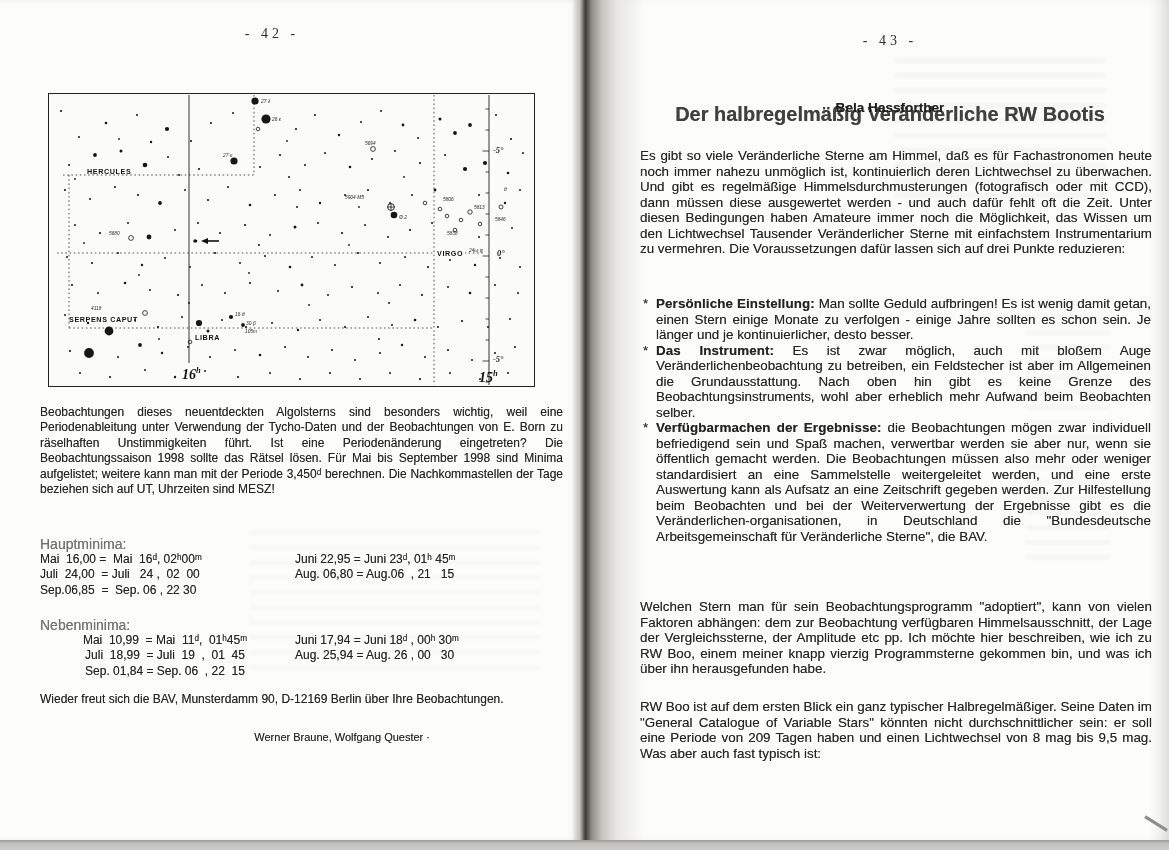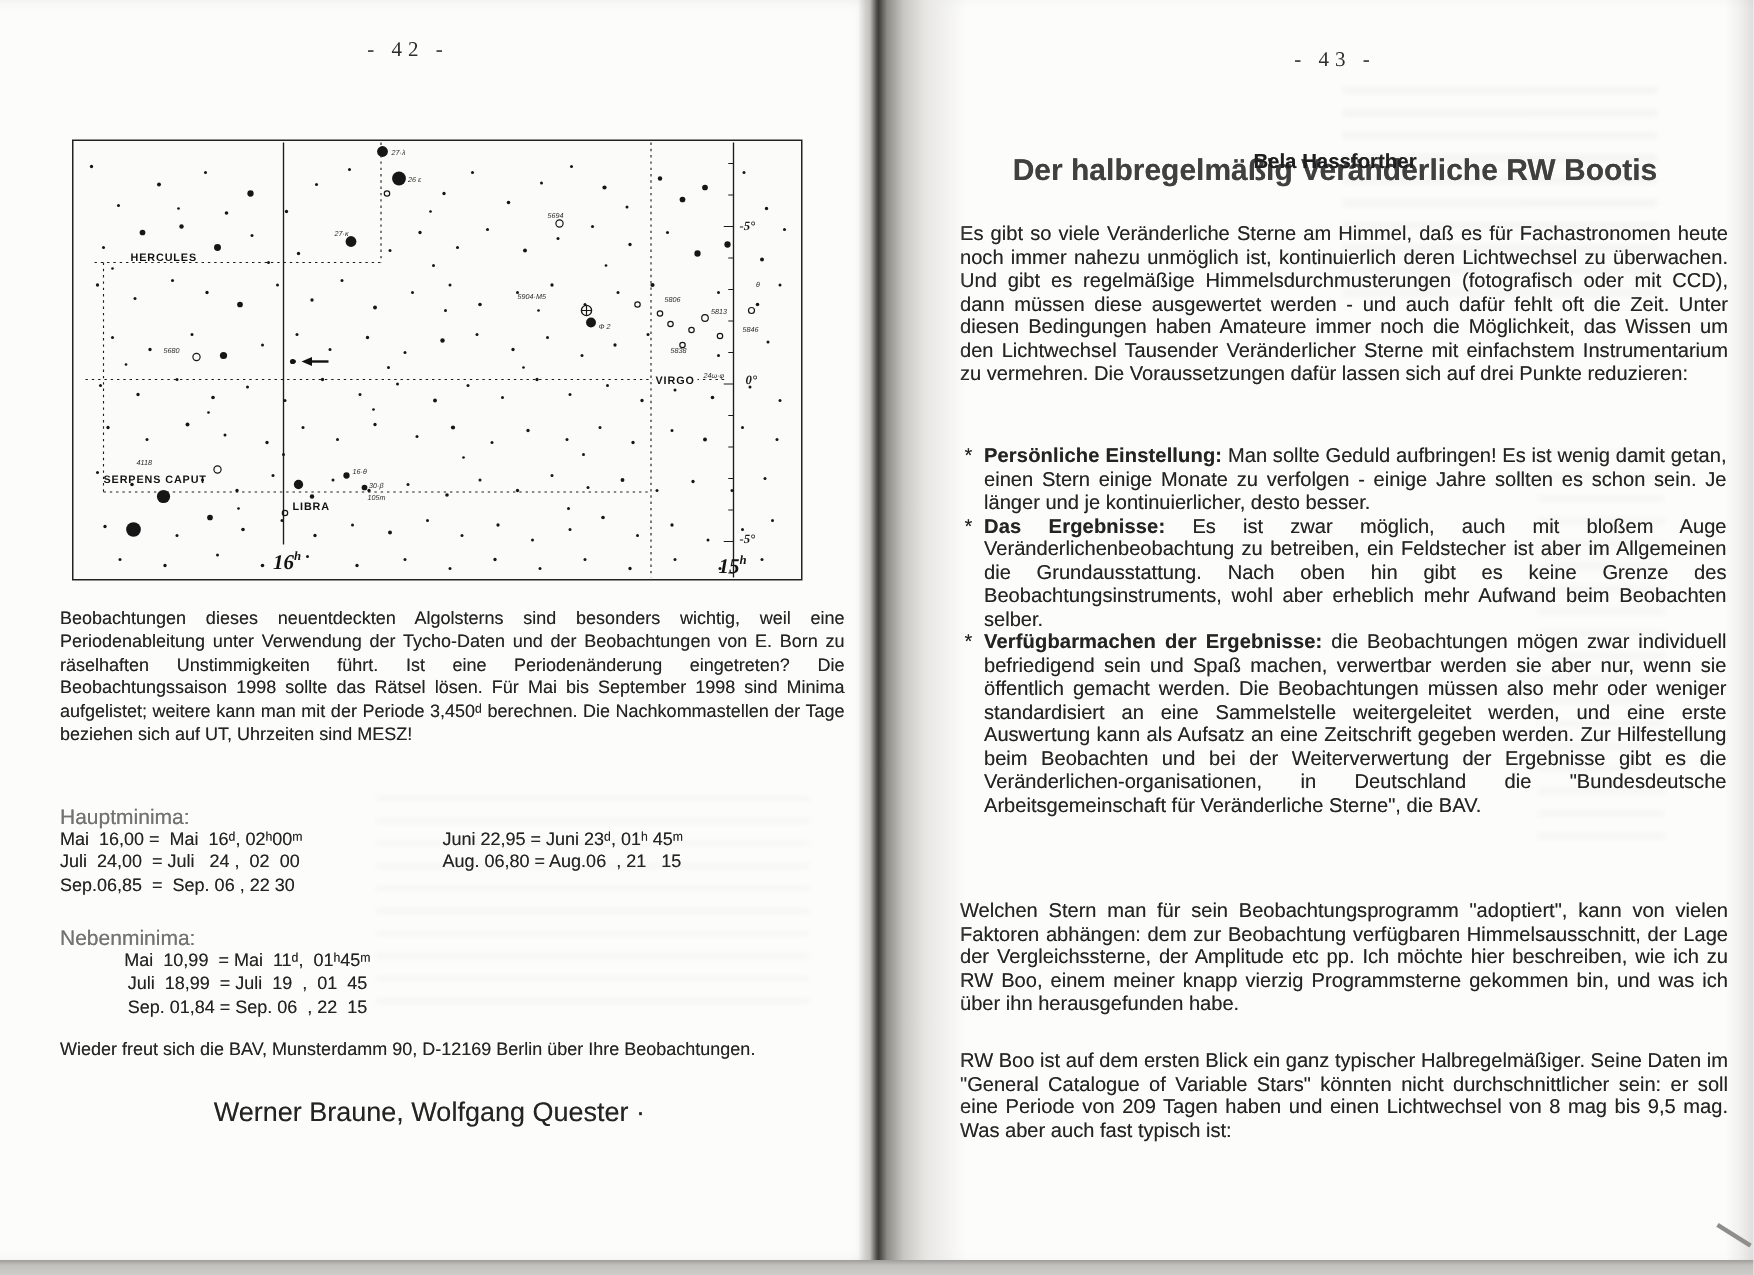--- a/index.html
+++ b/index.html
@@ -21,21 +21,21 @@
   .bleed{position:absolute;pointer-events:none;filter:blur(1.3px);opacity:.4;
     background:repeating-linear-gradient(180deg, rgba(110,110,108,.12) 0 5px, rgba(0,0,0,0) 5px 15px);}
   .pagenum{position:absolute;font-family:"Liberation Serif","DejaVu Serif",serif;
     font-size:14px;letter-spacing:4px;color:#2e2e2e;text-align:center;}
   .body-text{position:absolute;text-align:justify;color:#242424;
     text-shadow:0 0 .4px rgba(40,40,40,.55);}
   .pl .body-text{font-size:12px;line-height:15.4px;}
   .pr .body-text{font-size:13.4px;line-height:15.5px;}
   .minima-row{white-space:pre-wrap;}
   .label-line{position:absolute;font-size:14px;color:#737373;text-shadow:0 0 .4px rgba(40,40,40,.55);}
-  .sig{position:absolute;font-size:18px;color:#242424;text-align:right;text-shadow:0 0 .4px rgba(40,40,40,.5);}
+  .sig{position:absolute;font-size:11px;color:#242424;text-align:right;text-shadow:0 0 .4px rgba(40,40,40,.5);}
   .rp-title{position:absolute;font-size:20px;font-weight:bold;text-align:center;color:#404040;
     text-shadow:0 0 .4px rgba(0,0,0,.5);margin-top:34px;}
   .rp-author{position:absolute;font-size:13.6px;font-weight:bold;text-align:center;color:#1f1f1f;
     text-shadow:0 0 .4px rgba(0,0,0,.5);}
   .bullet{position:relative;padding-left:13px;}
   .bullet .star-marker{position:absolute;left:0;top:0;}
   .bullet b{letter-spacing:.1px;}
   .chart-frame{position:absolute;left:48px;top:93px;width:487px;height:294px;
     border:1.6px solid #222;background:#fbfbf9;box-sizing:border-box;}
   .chart-frame svg{display:block;width:100%;height:100%;}
@@ -323,20 +323,24 @@
       <div class="minima-row">Juni 22,95 = Juni 23ᵈ, 01ʰ 45ᵐ</div>
       <div class="minima-row">Aug. 06,80 = Aug.06  , 21   15</div>
     </div>
 
     <div class="label-line" style="left:40px;top:617px;">Nebenminima:</div>
     <div class="body-text" style="left:40px;top:633px;width:250px;text-align:center;line-height:15.3px;">
       <div class="minima-row">Mai  10,99  = Mai  11ᵈ,  01ʰ45ᵐ</div>
       <div class="minima-row">Juli  18,99  = Juli  19  ,  01  45</div>
       <div class="minima-row">Sep. 01,84 = Sep. 06  , 22  15</div>
     </div>
+    <div class="body-text" style="left:295px;top:633px;width:250px;text-align:left;line-height:15.3px;">
+      <div class="minima-row">Juni 17,94 = Juni 18ᵈ , 00ʰ 30ᵐ</div>
+      <div class="minima-row">Aug. 25,94 = Aug. 26 , 00   30</div>
+    </div>
 
     <div class="body-text" style="left:40px;top:692px;width:523px;">Wieder freut sich die BAV, Munsterdamm 90, D-12169 Berlin über Ihre Beobachtungen.</div>
 
     <div class="sig" style="left:40px;top:731px;width:390px;">Werner Braune, Wolfgang Quester ·</div>
 
     <div class="bleed" style="left:250px;top:530px;width:290px;height:150px;opacity:.22;"></div>
   </div>
 
   <div class="page page-right pr">
     <div class="pagenum" style="left:55px;top:33px;width:500px;">- 43 -</div>
@@ -346,21 +350,21 @@
 
     <div class="body-text" style="left:55px;top:148px;width:512px;">Es gibt so viele Veränderliche Sterne am Himmel, daß es für Fachastronomen heute noch immer nahezu unmöglich ist, kontinuierlich deren Lichtwechsel zu überwachen. Und gibt es regelmäßige Himmelsdurchmusterungen (fotografisch oder mit CCD), dann müssen diese ausgewertet werden - und auch dafür fehlt oft die Zeit. Unter diesen Bedingungen haben Amateure immer noch die Möglichkeit, das Wissen um den Lichtwechsel Tausender Veränderlicher Sterne mit einfachstem Instrumentarium zu vermehren. Die Voraussetzungen dafür lassen sich auf drei Punkte reduzieren:</div>
 
     <div class="body-text" style="left:58px;top:296px;width:508px;">
       <div class="bullet">
         <span class="star-marker">*</span>
         <b>Persönliche Einstellung:</b><span> Man sollte Geduld aufbringen! Es ist wenig damit getan, einen Stern einige Monate zu verfolgen - einige Jahre sollten es schon sein. Je länger und je kontinuierlicher, desto besser.</span>
       </div>
       <div class="bullet">
         <span class="star-marker">*</span>
-        <b>Das Ergebnisse:</b><span> Es ist zwar möglich, auch mit bloßem Auge Veränderlichenbeobachtung zu betreiben, ein Feldstecher ist aber im Allgemeinen die Grundausstattung. Nach oben hin gibt es keine Grenze des Beobachtungsinstruments, wohl aber erheblich mehr Aufwand beim Beobachten selber.</span>
+        <b>Das Instrument:</b><span> Es ist zwar möglich, auch mit bloßem Auge Veränderlichenbeobachtung zu betreiben, ein Feldstecher ist aber im Allgemeinen die Grundausstattung. Nach oben hin gibt es keine Grenze des Beobachtungsinstruments, wohl aber erheblich mehr Aufwand beim Beobachten selber.</span>
       </div>
       <div class="bullet">
         <span class="star-marker">*</span>
         <b>Verfügbarmachen der Ergebnisse:</b><span> die Beobachtungen mögen zwar individuell befriedigend sein und Spaß machen, verwertbar werden sie aber nur, wenn sie öffentlich gemacht werden. Die Beobachtungen müssen also mehr oder weniger standardisiert an eine Sammelstelle weitergeleitet werden, und eine erste Auswertung kann als Aufsatz an eine Zeitschrift gegeben werden. Zur Hilfestellung beim Beobachten und bei der Weiterverwertung der Ergebnisse gibt es die Veränderlichen-organisationen, in Deutschland die "Bundesdeutsche Arbeitsgemeinschaft für Veränderliche Sterne", die BAV.</span>
       </div>
     </div>
 
     <div class="body-text" style="left:55px;top:599px;width:512px;">Welchen Stern man für sein Beobachtungsprogramm "adoptiert", kann von vielen Faktoren abhängen: dem zur Beobachtung verfügbaren Himmelsausschnitt, der Lage der Vergleichssterne, der Amplitude etc pp. Ich möchte hier beschreiben, wie ich zu RW Boo, einem meiner knapp vierzig Programmsterne gekommen bin, und was ich über ihn herausgefunden habe.</div>
 
     <div class="body-text" style="left:55px;top:699px;width:512px;">RW Boo ist auf dem ersten Blick ein ganz typischer Halbregelmäßiger. Seine Daten im "General Catalogue of Variable Stars" könnten nicht durchschnittlicher sein: er soll eine Periode von 209 Tagen haben und einen Lichtwechsel von 8 mag bis 9,5 mag. Was aber auch fast typisch ist:</div>

